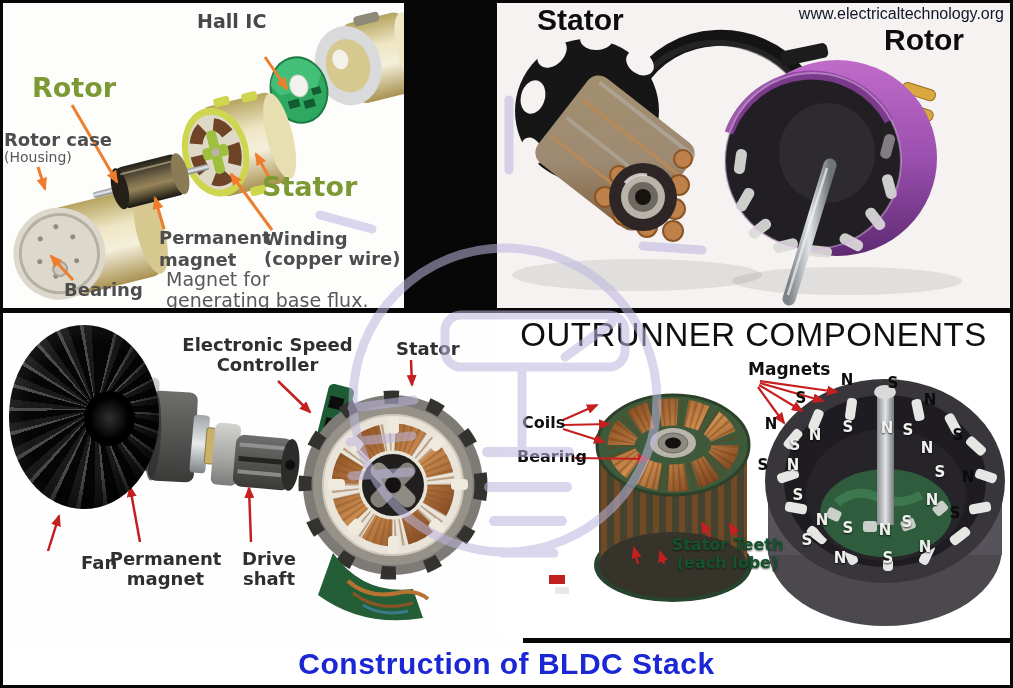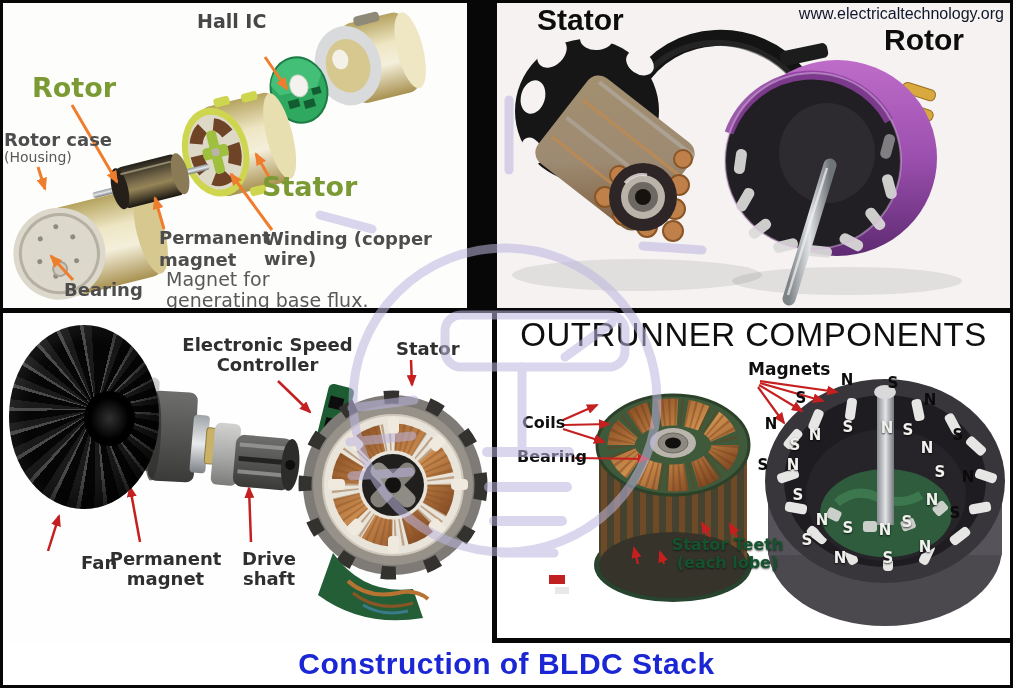--- a/index.html
+++ b/index.html
@@ -1,21 +1,21 @@
 <!DOCTYPE html>
 <html style="--green: #7c9a33; --blue: #1b27d4;"><head>
 <meta charset="utf-8">
 <style>
   html,body{margin:0;padding:0;background:#222;}
   #stage{position:relative;width:1013px;height:688px;background:#070707;overflow:hidden;
          font-family:"DejaVu Sans",sans-serif;}
   .panel{position:absolute;overflow:hidden;}
-  #p-exploded{left:3px;top:3px;width:464px;height:305px;background:#fdfdfc;}
+  #p-exploded{left:3px;top:3px;width:401px;height:305px;background:#fdfdfc;}
   #p-photo{left:497px;top:3px;width:513px;height:305px;background:#f5f2f1;}
-  #p-esc{left:3px;top:313px;width:489px;height:340px;background:#fefefe;}
+  #p-esc{left:3px;top:313px;width:489px;height:340px;background:#fefefe;padding-left:31px;}
   #p-outrunner{left:497px;top:313px;width:513px;height:325px;background:#ffffff;}
   #banner{left:3px;top:643px;width:1007px;height:42px;background:#ffffff;
           display:flex;align-items:center;justify-content:center;}
   #banner span{font-family:"Liberation Sans",sans-serif;font-weight:bold;font-size:30px;
                color:var(--blue,#1b27d4);letter-spacing:.5px;}
   .panel svg{position:absolute;left:0;top:0;}
   .lbl{position:absolute;white-space:pre-line;color:#4d4d4d;line-height:1.12;z-index:6;}
   .lbl.big-green{color:var(--green,#7c9a33);font-size:27px;font-weight:bold;}
   .lbl.t18{font-size:18px;font-weight:600;}
   .lbl.sub{font-size:14px;font-weight:400;color:#585858;}

